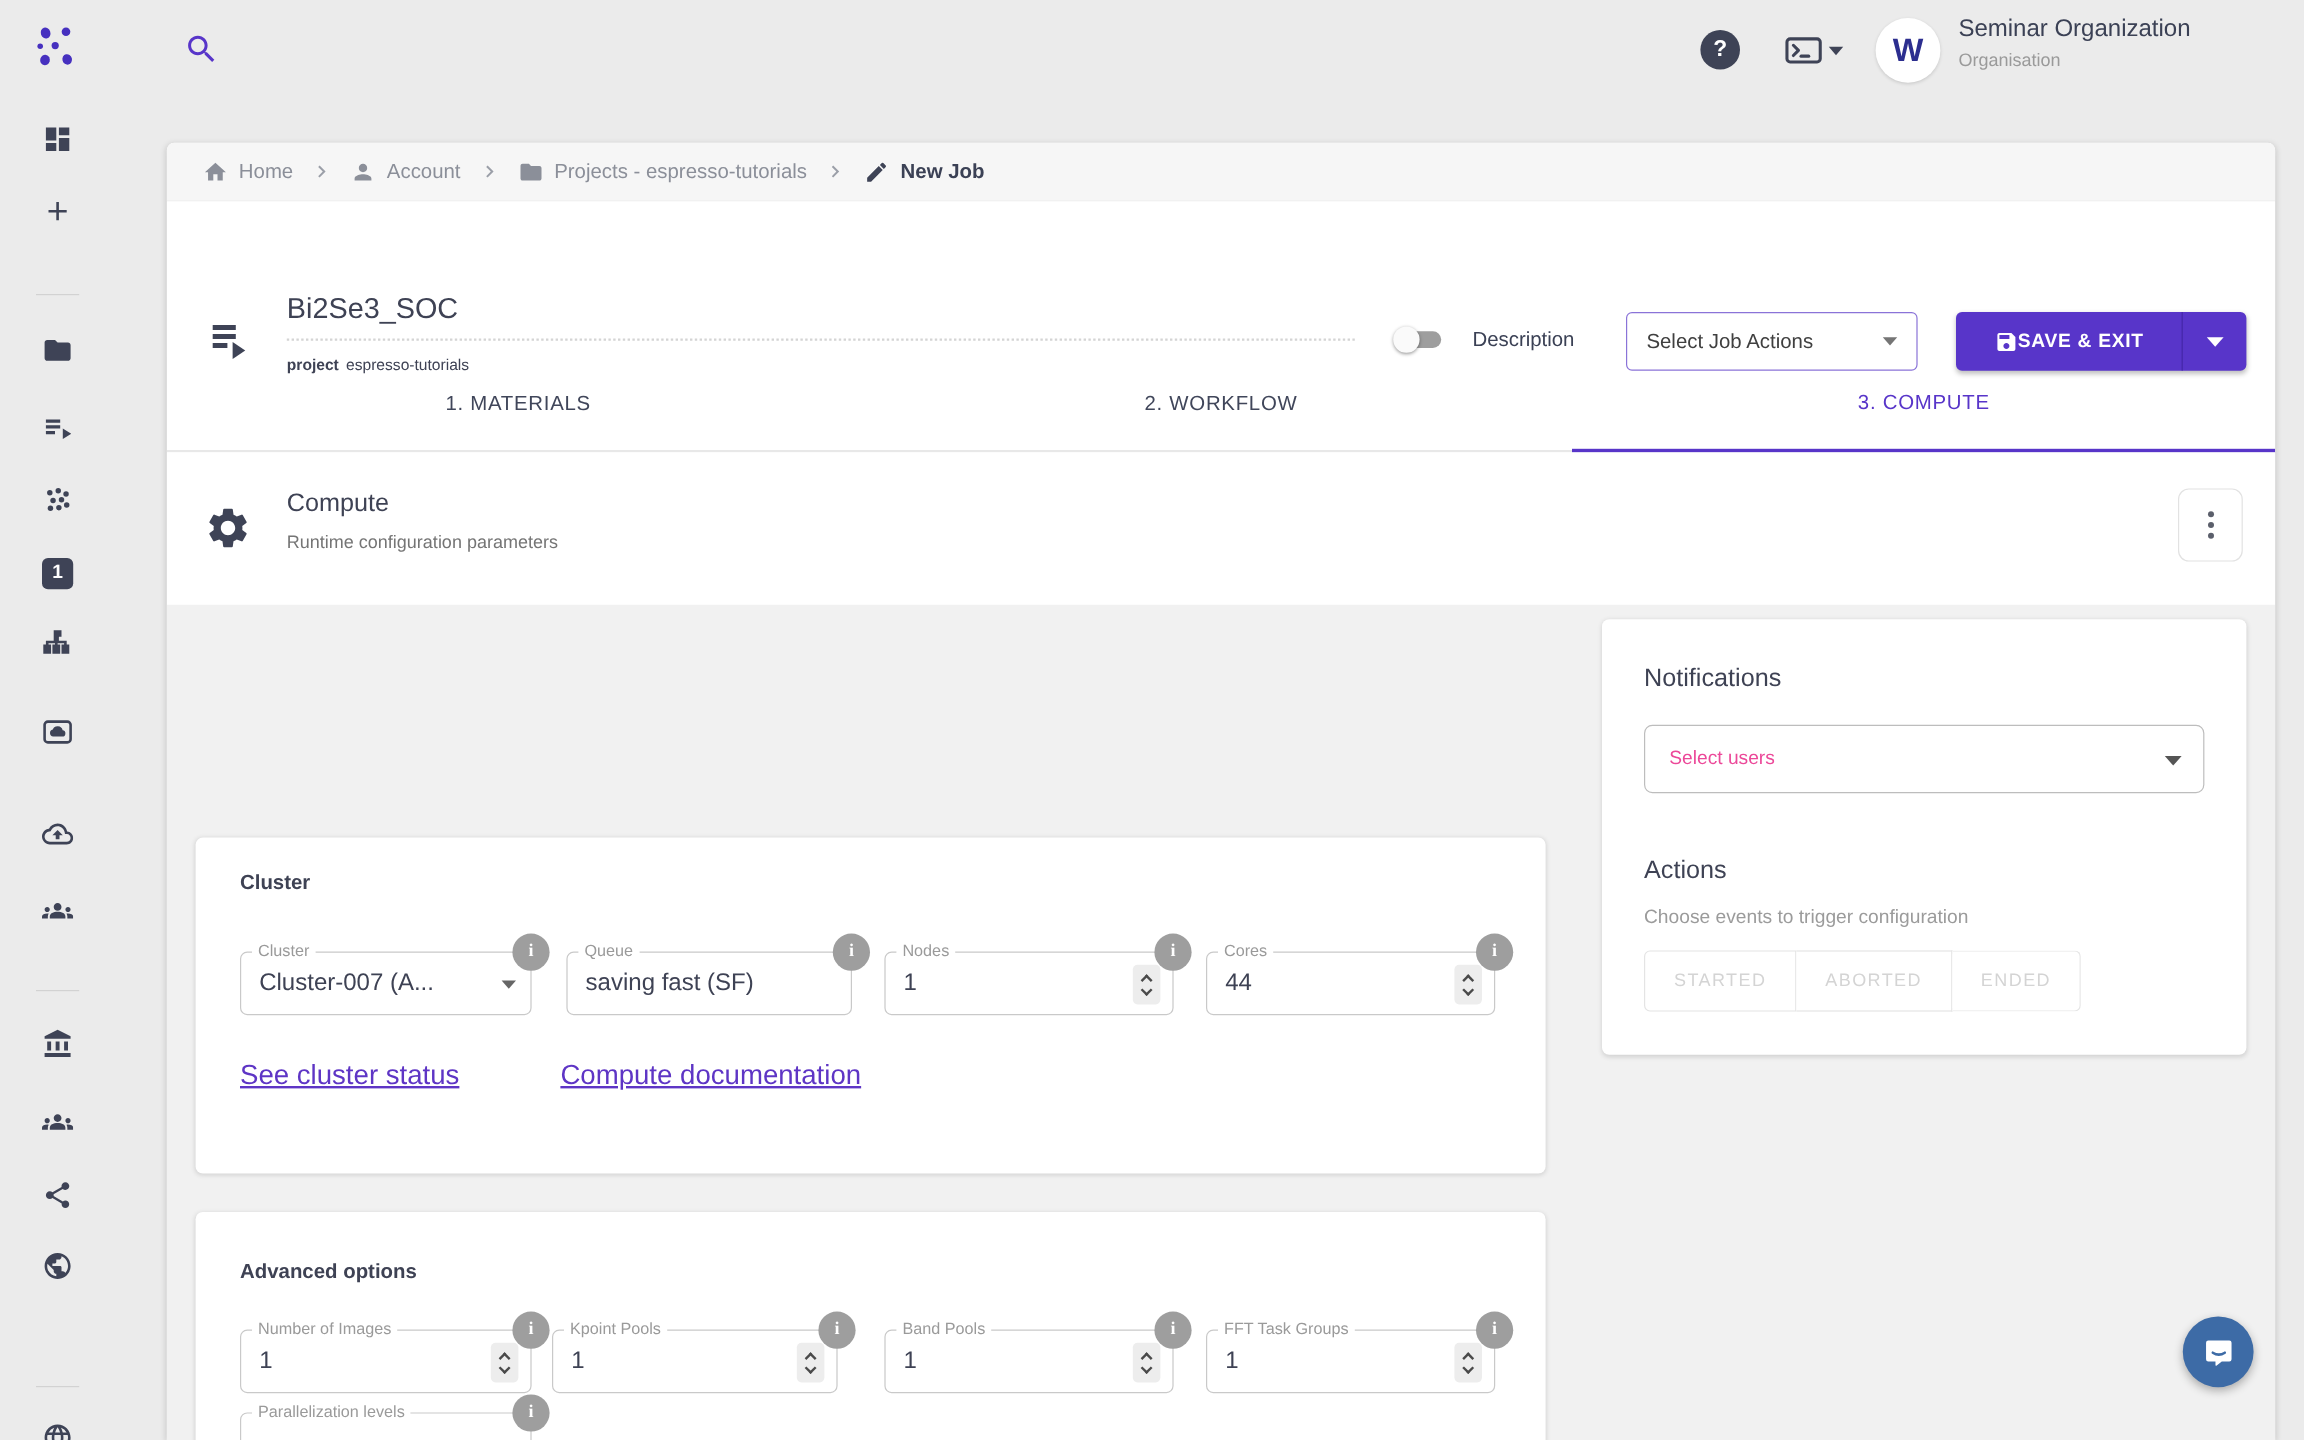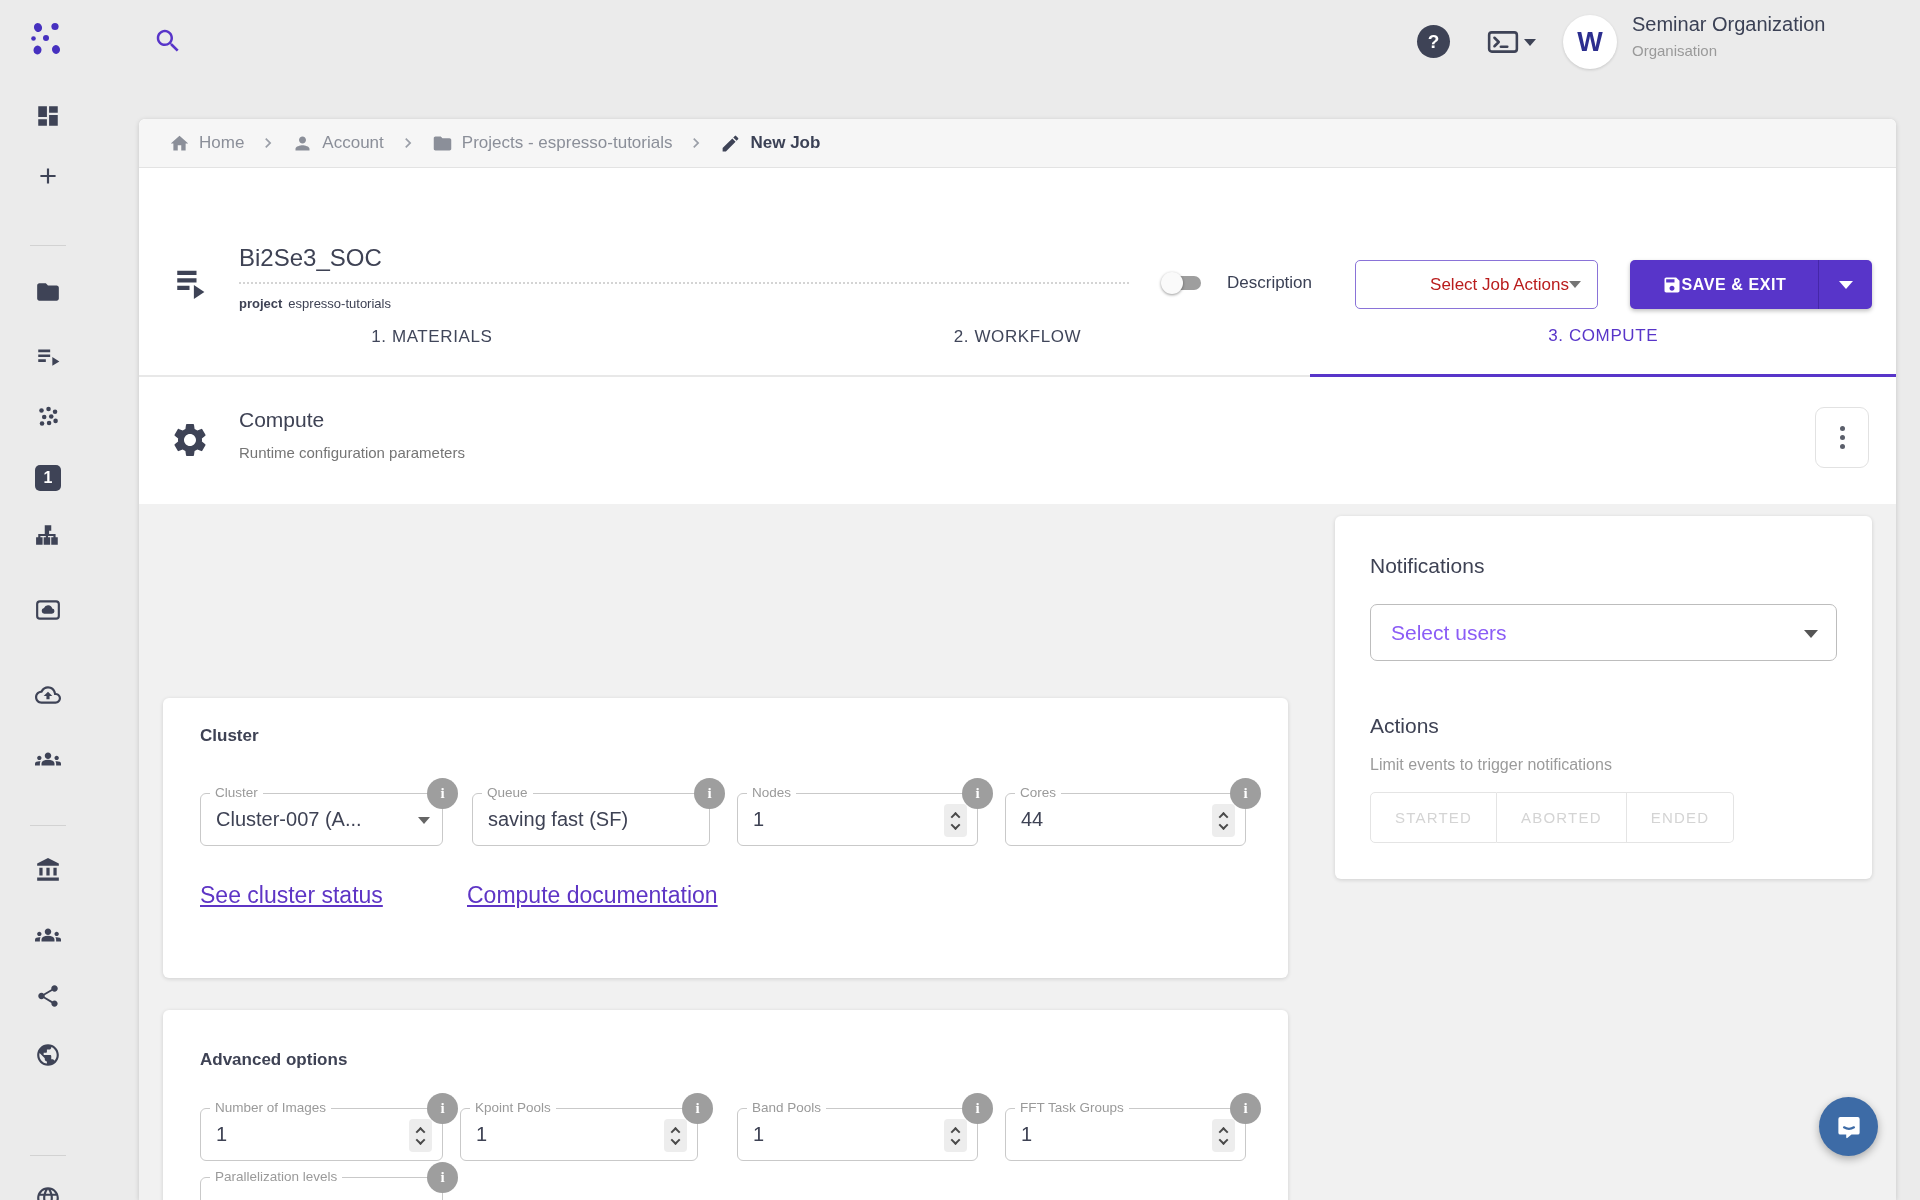--- a/index.html
+++ b/index.html
@@ -61,21 +61,21 @@
   .proj-line { margin-top:12px; font-size:13px; color:#3e4254; }
   .proj-line b { font-weight:bold; margin-right:6px; }
   .toggle { position:absolute; left:1022px; top:104px; width:44px; height:22px; cursor:pointer; }
   .toggle .track { position:absolute; left:4px; top:4px; width:36px; height:14px; border-radius:7px; background:#9e9e9e; }
   .toggle .knob { position:absolute; left:0; top:0; width:22px; height:22px; border-radius:50%;
                   background:#fafafa; box-shadow:0 1px 3px rgba(0,0,0,.4); }
   .toggle-label { position:absolute; left:1088px; top:105px; font-size:17px; color:#3b4155; }
   .job-actions { position:absolute; left:1216px; top:92px; width:243px; height:49px;
                  border:1px solid #8a73d8; border-radius:5px; background:#fff; cursor:pointer;
                  display:flex; align-items:center; padding:0 16px; }
-  .job-actions span { font-size:17px; color:#b91c1c; flex:1; text-align:right; }
+  .job-actions span { font-size:17px; color:#404040; flex:1; text-align:left; }
   .job-actions .dd { width:0; height:0; border-left:6px solid transparent; border-right:6px solid transparent; border-top:7px solid #757575; }
   .save-split { position:absolute; left:1491px; top:92px; width:242px; height:49px;
                 border-radius:5px; background:#5835c9; display:flex; overflow:hidden;
                 box-shadow:0 2px 4px rgba(0,0,0,.25); }
   .save-main { flex:1; display:flex; align-items:center; justify-content:center; 
                border:none; background:transparent; cursor:pointer;
                color:#fff; font-size:16px; font-weight:bold; letter-spacing:.6px; font-family:inherit; }
   .save-main svg { width:20px; height:20px; fill:#fff; }
   .save-caret { width:54px; border:none; border-left:1px solid #4527a8; background:transparent; cursor:pointer;
                 display:flex; align-items:center; justify-content:center; }
@@ -149,21 +149,21 @@
   .card-adv .f1 { left:37px;  top:98px; width:243px; }
   .card-adv .f2 { left:297px; top:98px; width:238px; }
   .card-adv .f3 { left:574px; top:98px; width:241px; }
   .card-adv .f4 { left:842px; top:98px; width:241px; }
   .card-adv .fpartial { left:37px; top:167px; width:243px; }
 
   
   .card-notif .nh { position:absolute; left:35px; top:38px; font-size:21px; font-weight:normal; color:#3e4254; }
   .sel-users { position:absolute; left:35px; top:88px; width:467px; height:57px; background:#fff;
                border:1px solid #bdbdbd; border-radius:7px; cursor:pointer; }
-  .sel-users span { position:absolute; left:20px; line-height:55px; font-size:21px; color:#8b5cf6; }
+  .sel-users span { position:absolute; left:20px; line-height:55px; font-size:16px; color:#ec4899; }
   .sel-users .dd { position:absolute; right:18px; top:25px; width:0; height:0;
                    border-left:7px solid transparent; border-right:7px solid transparent; border-top:8px solid #555; }
   .events-h { position:absolute; left:35px; top:198px; font-size:21px; font-weight:normal; color:#3e4254; }
   .events-hint { position:absolute; left:35px; top:240px; font-size:16px; color:#9b9b9b; }
   .ev-group { position:absolute; left:35px; top:276px; display:flex; }
   .ev-btn { height:51px; padding:0 24px; background:#fff; border:1px solid #e4e4e4; border-left-width:0;
             font-family:inherit; font-size:15px; letter-spacing:1.2px; color:#d4d4d4; cursor:pointer; }
   .ev-btn:first-child { border-left-width:1px; border-radius:5px 0 0 5px; }
   .ev-btn:last-child { border-radius:0 5px 5px 0; }
 
@@ -475,21 +475,21 @@
       </div>
     </div>
 
     <div class="card card-notif">
       <h3 class="nh">Notifications</h3>
       <div class="sel-users">
         <span>Select users</span>
         <i class="dd"></i>
       </div>
       <h3 class="events-h">Actions</h3>
-      <div class="events-hint">Limit events to trigger notifications</div>
+      <div class="events-hint">Choose events to trigger configuration</div>
       <div class="ev-group">
         <button class="ev-btn">STARTED</button>
         <button class="ev-btn">ABORTED</button>
         <button class="ev-btn">ENDED</button>
       </div>
     </div>
 
   </div>
 </main>
 

